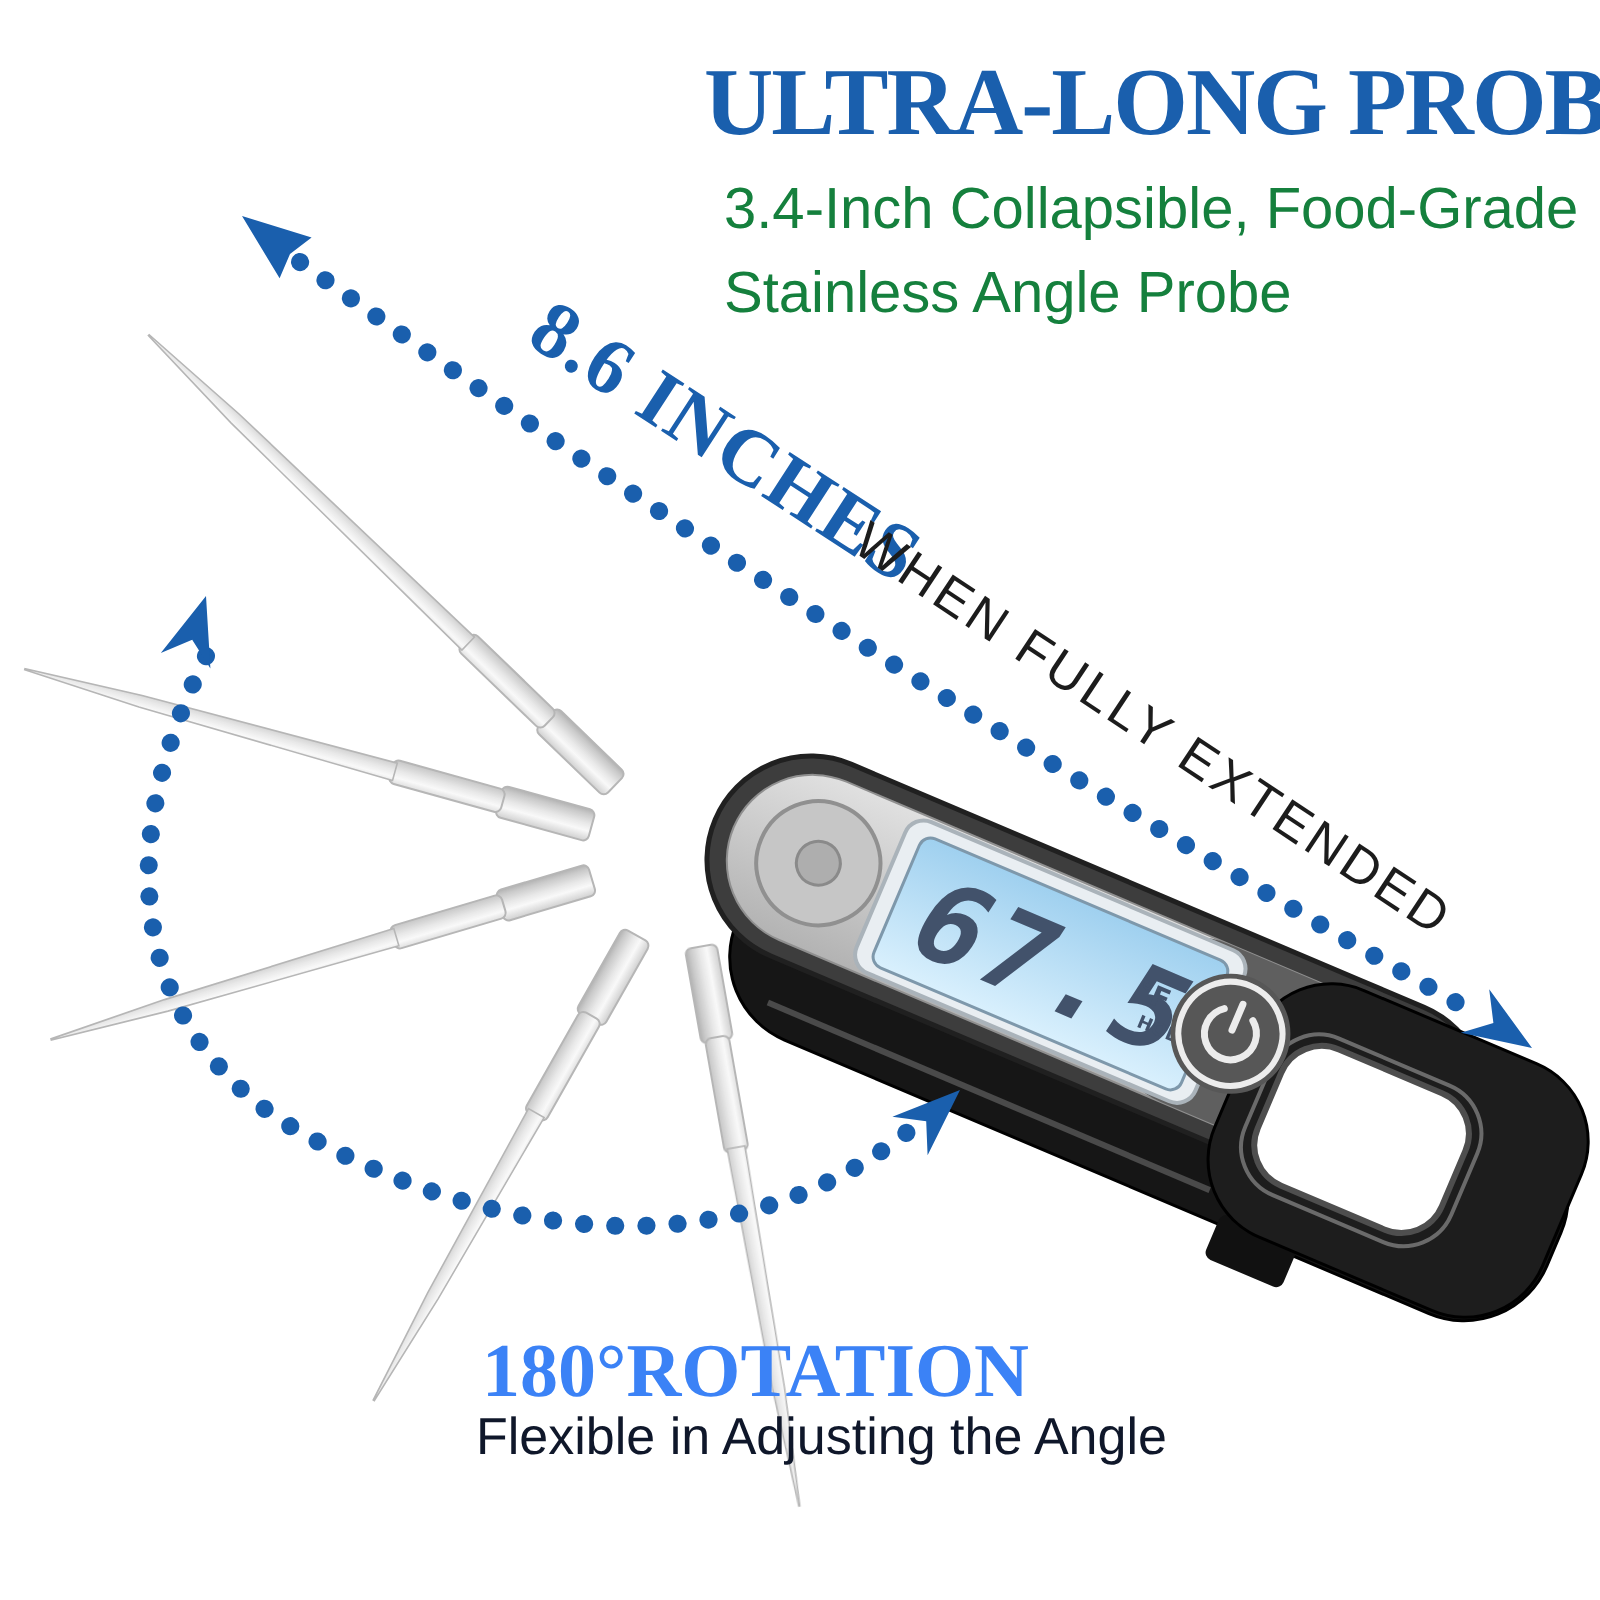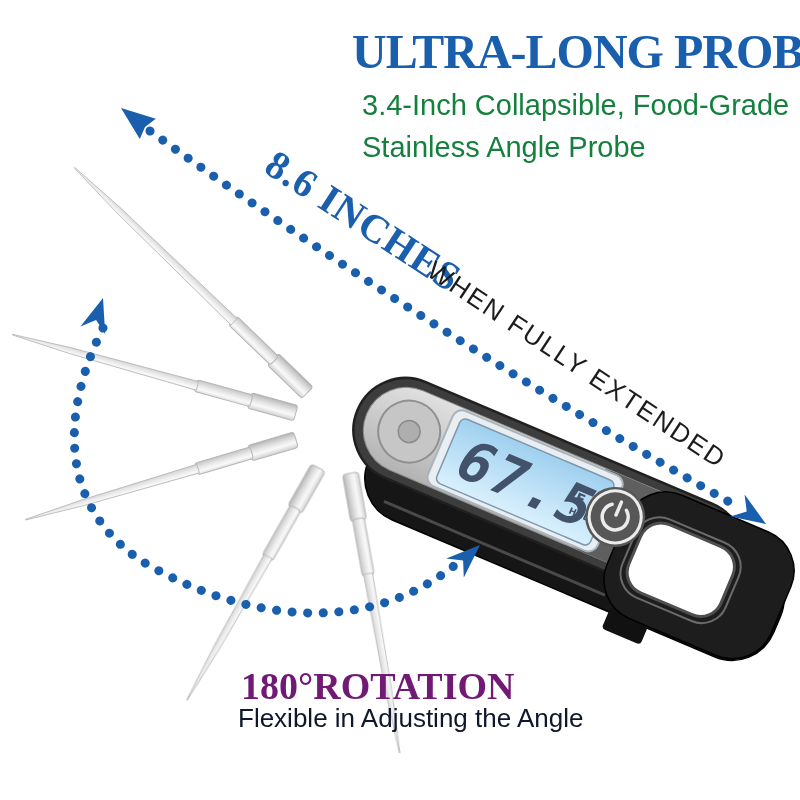--- a/index.html
+++ b/index.html
@@ -5,21 +5,21 @@
   html,body{margin:0;padding:0;background:#ffffff;}
   .stage{position:relative;width:800px;height:800px;background:#ffffff;overflow:hidden;
          font-family:"Liberation Sans",sans-serif;}
   .title{position:absolute;left:352px;top:24px;width:448px;
          font-family:"Liberation Serif",serif;font-weight:bold;font-size:48px;
          letter-spacing:-1px;color:#1a5fad;white-space:nowrap;}
   .subtitle{position:absolute;left:362px;top:84px;font-size:29px;line-height:42px;
             color:#15803d;}
   .rot-label{position:absolute;left:241px;top:664px;
              font-family:"Liberation Serif",serif;font-weight:bold;font-size:38px;
-             color:#701a75;white-space:nowrap;}
+             color:#3b82f6;white-space:nowrap;}
   .rot-sub{position:absolute;left:238px;top:703px;font-size:26px;color:#0f172a;white-space:nowrap;}
   svg{position:absolute;left:0;top:0;}
   .len-label{font-family:"Liberation Serif",serif;font-weight:bold;font-size:40px;
              fill:#1a5fad;letter-spacing:1px;}
   .len-sub{font-family:"Liberation Sans",sans-serif;font-size:26px;fill:#1c1c1c;
            letter-spacing:2px;}
   .lcd-digits{font-family:"DejaVu Sans Mono",monospace;font-weight:bold;font-size:56px;
               fill:#42526b;letter-spacing:2px;}
   .lcd-small{font-family:"DejaVu Sans",sans-serif;font-weight:bold;fill:#42526b;}
 </style>

